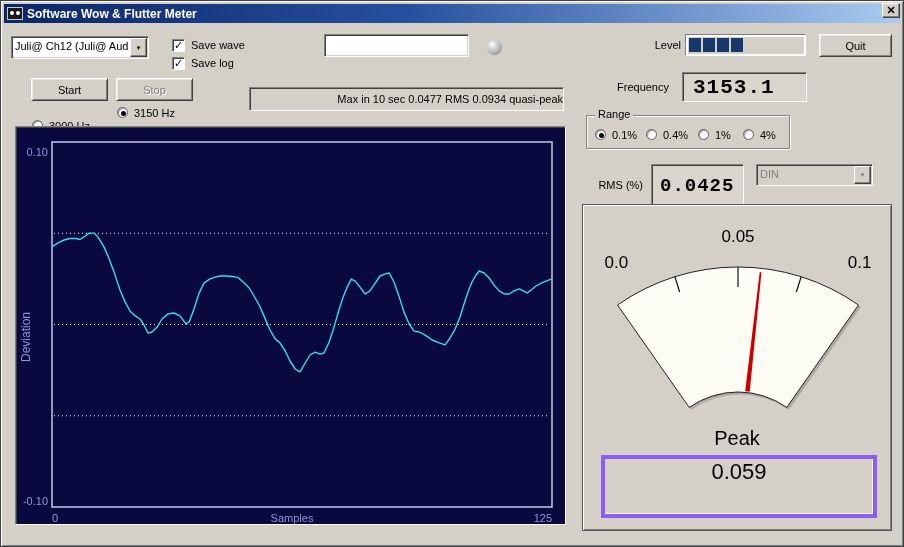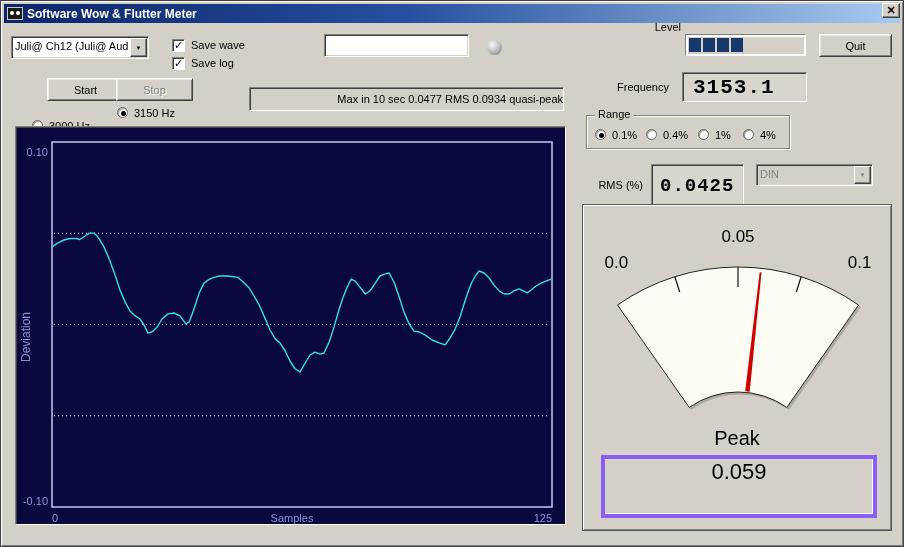--- a/index.html
+++ b/index.html
@@ -85,31 +85,31 @@
   </div>
   <div class="check-item" style="left:171px;top:55px;">
     <span class="checkbox">✓</span>
     <span class="check-label">Save log</span>
   </div>
 
   <input class="field sunken" style="left: 323px; top: 33px; width: 145px; height: 23px;" type="text" value="">
 
   <div class="led" style="left:486px;top:39px;"></div>
 
-  <div class="label" style="left:630px;top:20px;width:50px;text-align:right;">Level</div>
+  <div class="label" style="left:630px;top:38px;width:50px;text-align:right;">Level</div>
   <div class="level-bar" style="left:684px;top:33px;width:121px;height:22px;" id="level-segments">
       <div class="seg" style="background: rgb(22, 56, 109);"></div>
       <div class="seg" style="background: rgb(22, 56, 109);"></div>
       <div class="seg" style="background: rgb(22, 56, 109);"></div>
       <div class="seg" style="background: rgb(22, 56, 109);"></div>
     </div>
 
   <div class="btn raised" style="left:818px;top:33px;width:73px;height:23px;">Quit</div>
 
-  <div class="btn raised" style="left:46px;top:77px;width:77px;height:23px;">Start</div>
+  <div class="btn raised" style="left:30px;top:77px;width:77px;height:23px;">Start</div>
   <div class="btn raised disabled" style="left:115px;top:77px;width:77px;height:23px;">Stop</div>
 
   <div id="freq-radios">
       <span class="radio-item" style="left: 31px; top: 118px;">
         <span class="radio-dot"></span>
         <span class="radio-label">3000 Hz</span>
       </span>
       <span class="radio-item selected" style="left: 116px; top: 105px;">
         <span class="radio-dot"></span>
         <span class="radio-label">3150 Hz</span>

